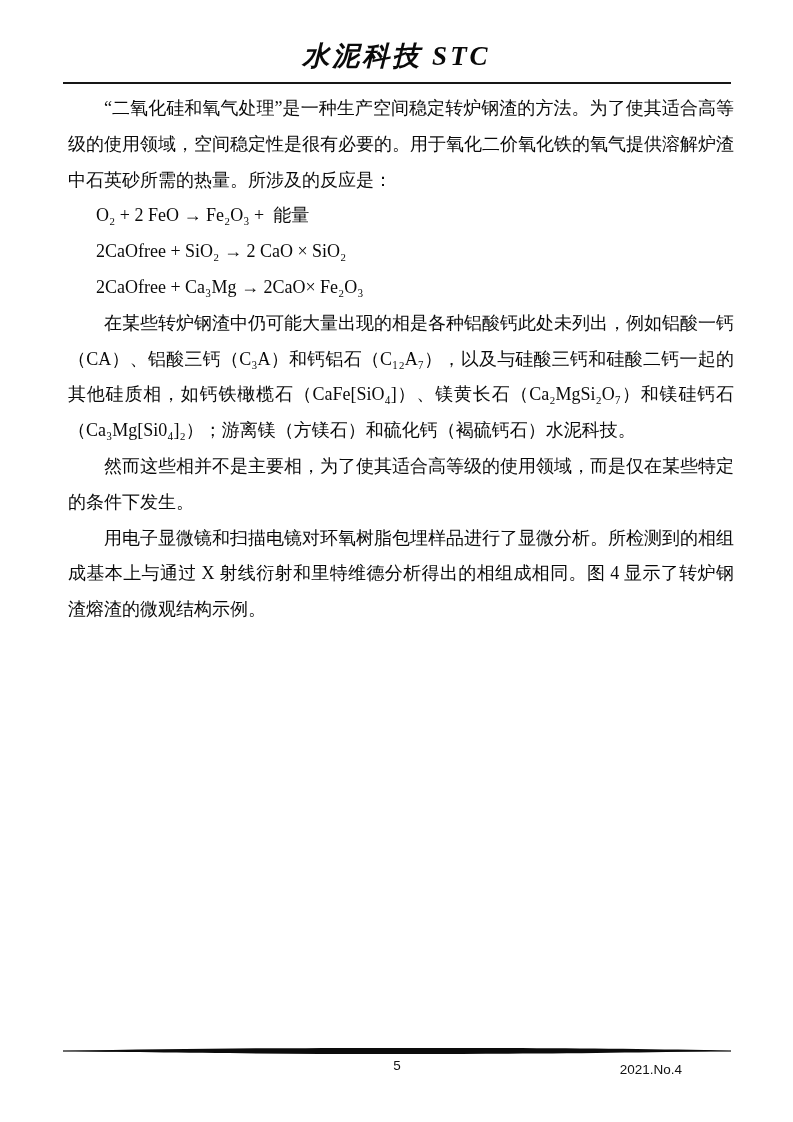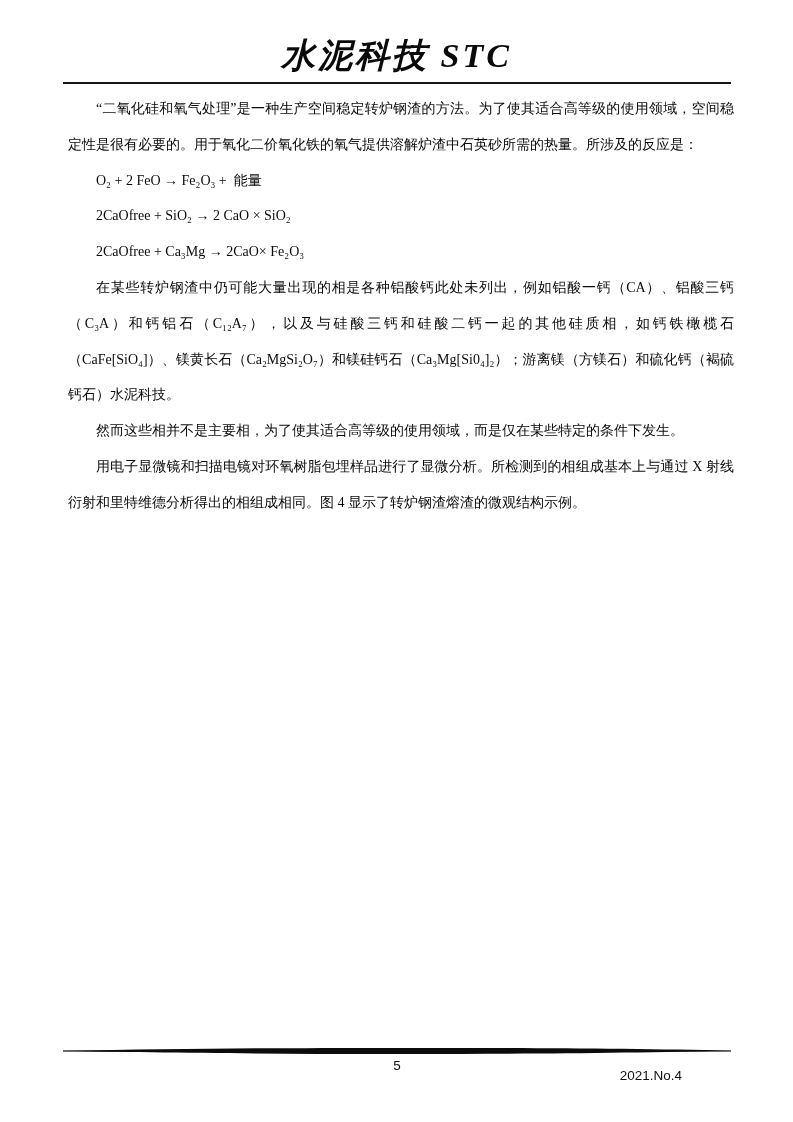--- a/index.html
+++ b/index.html
@@ -10,56 +10,56 @@
     height: 1122px;
     background: #ffffff;
     color: #0a0a0a;
     font-family: "Liberation Serif", "DejaVu Serif", serif;
     overflow: hidden;
   }
   
   .header { padding-top: 40px; }
   .journal-title {
     text-align: center;
-    font-size: 34px;
+    font-size: 27px;
     line-height: 32px;
     font-weight: bold;
     font-style: italic;
     letter-spacing: 3px;
     white-space: pre;
   }
   .header-rule {
     margin: 10px 0 0 63px;
     width: 668px;
     height: 0;
     border-top: 2.4px solid #161616;
   }
   
   .body {
     margin: 7px 64px 0 68px;
     width: 666px;
-    font-size: 14px;
+    font-size: 18px;
     line-height: 35.8px;
     text-align: justify;
   }
   .body p { margin: 0; text-indent: 2em; }
   .equations { text-align: left; padding-left: 28px; }
   .eq { white-space: pre; }
   
   .footer { position: absolute; left: 63px; top: 1047px; width: 668px; }
   .footer-rule { display: block; }
   .footer-row {
     position: relative;
     height: 22px;
     font-family: "Liberation Sans", "DejaVu Sans", sans-serif;
     font-size: 13.5px;
     color: #111111;
   }
   .page-number { position: absolute; left: 0; right: 0; top: 3px; text-align: center; }
-  .issue-label { position: absolute; right: 49px; top: 13px; }
+  .issue-label { position: absolute; right: 49px; top: 7px; }
 </style>
 </head>
 <body>
 
 <div class="page">
 
   <div class="header">
     <div class="journal-title">水泥科技 STC</div>
     <div class="header-rule"></div>
   </div>

